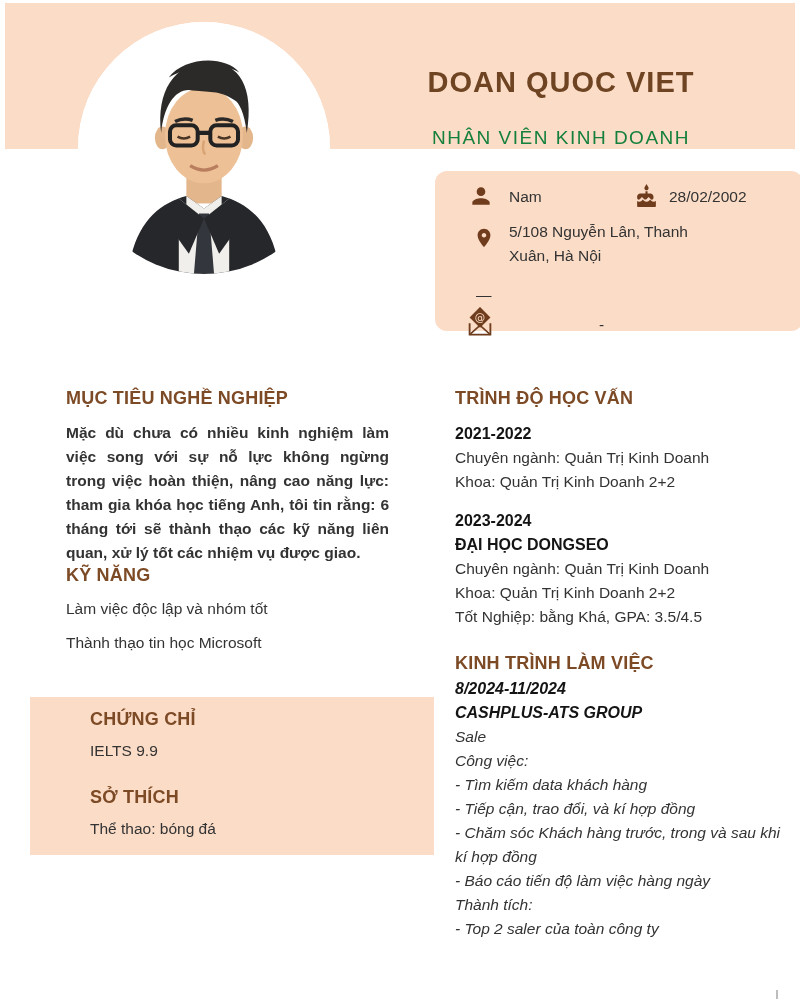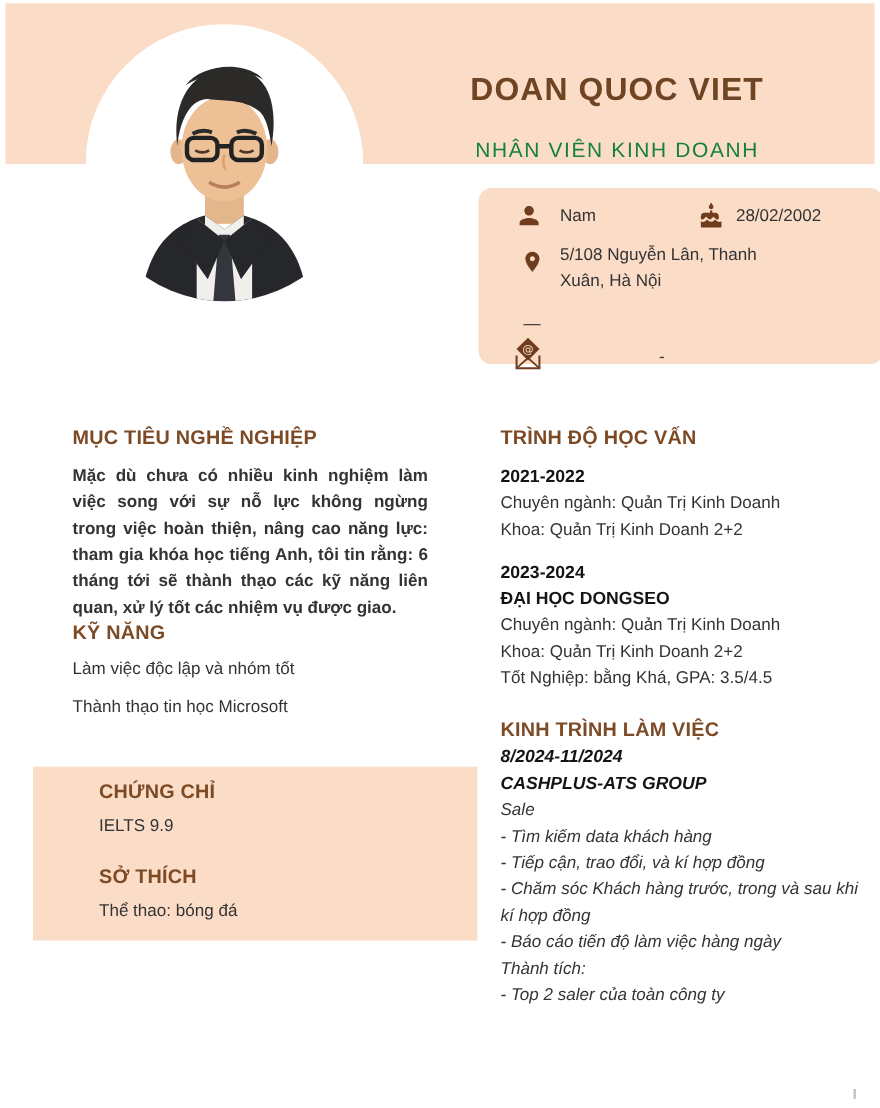--- a/index.html
+++ b/index.html
@@ -164,20 +164,21 @@
       <div class="body-line">Khoa: Quản Trị Kinh Doanh 2+2</div>
       <div class="body-line">Tốt Nghiệp: bằng Khá, GPA: 3.5/4.5</div>
     </div>
 
     <h2 class="sec exp-head">KINH TRÌNH LÀM VIỆC</h2>
 
     <div class="exp-block">
       <div class="bold-line">8/2024-11/2024</div>
       <div class="bold-line">CASHPLUS-ATS GROUP</div>
       <div class="body-line">Sale</div>
+      <div class="body-line">Công việc:</div>
       <div class="body-line">- Tìm kiếm data khách hàng</div>
       <div class="body-line">- Tiếp cận, trao đổi, và kí hợp đồng</div>
       <div class="body-line">- Chăm sóc Khách hàng trước, trong và sau khi kí hợp đồng</div>
       <div class="body-line">- Báo cáo tiến độ làm việc hàng ngày</div>
       <div class="body-line">Thành tích:</div>
       <div class="body-line">- Top 2 saler của toàn công ty</div>
     </div>
   </div>
 
   <div class="page-mark"></div>

